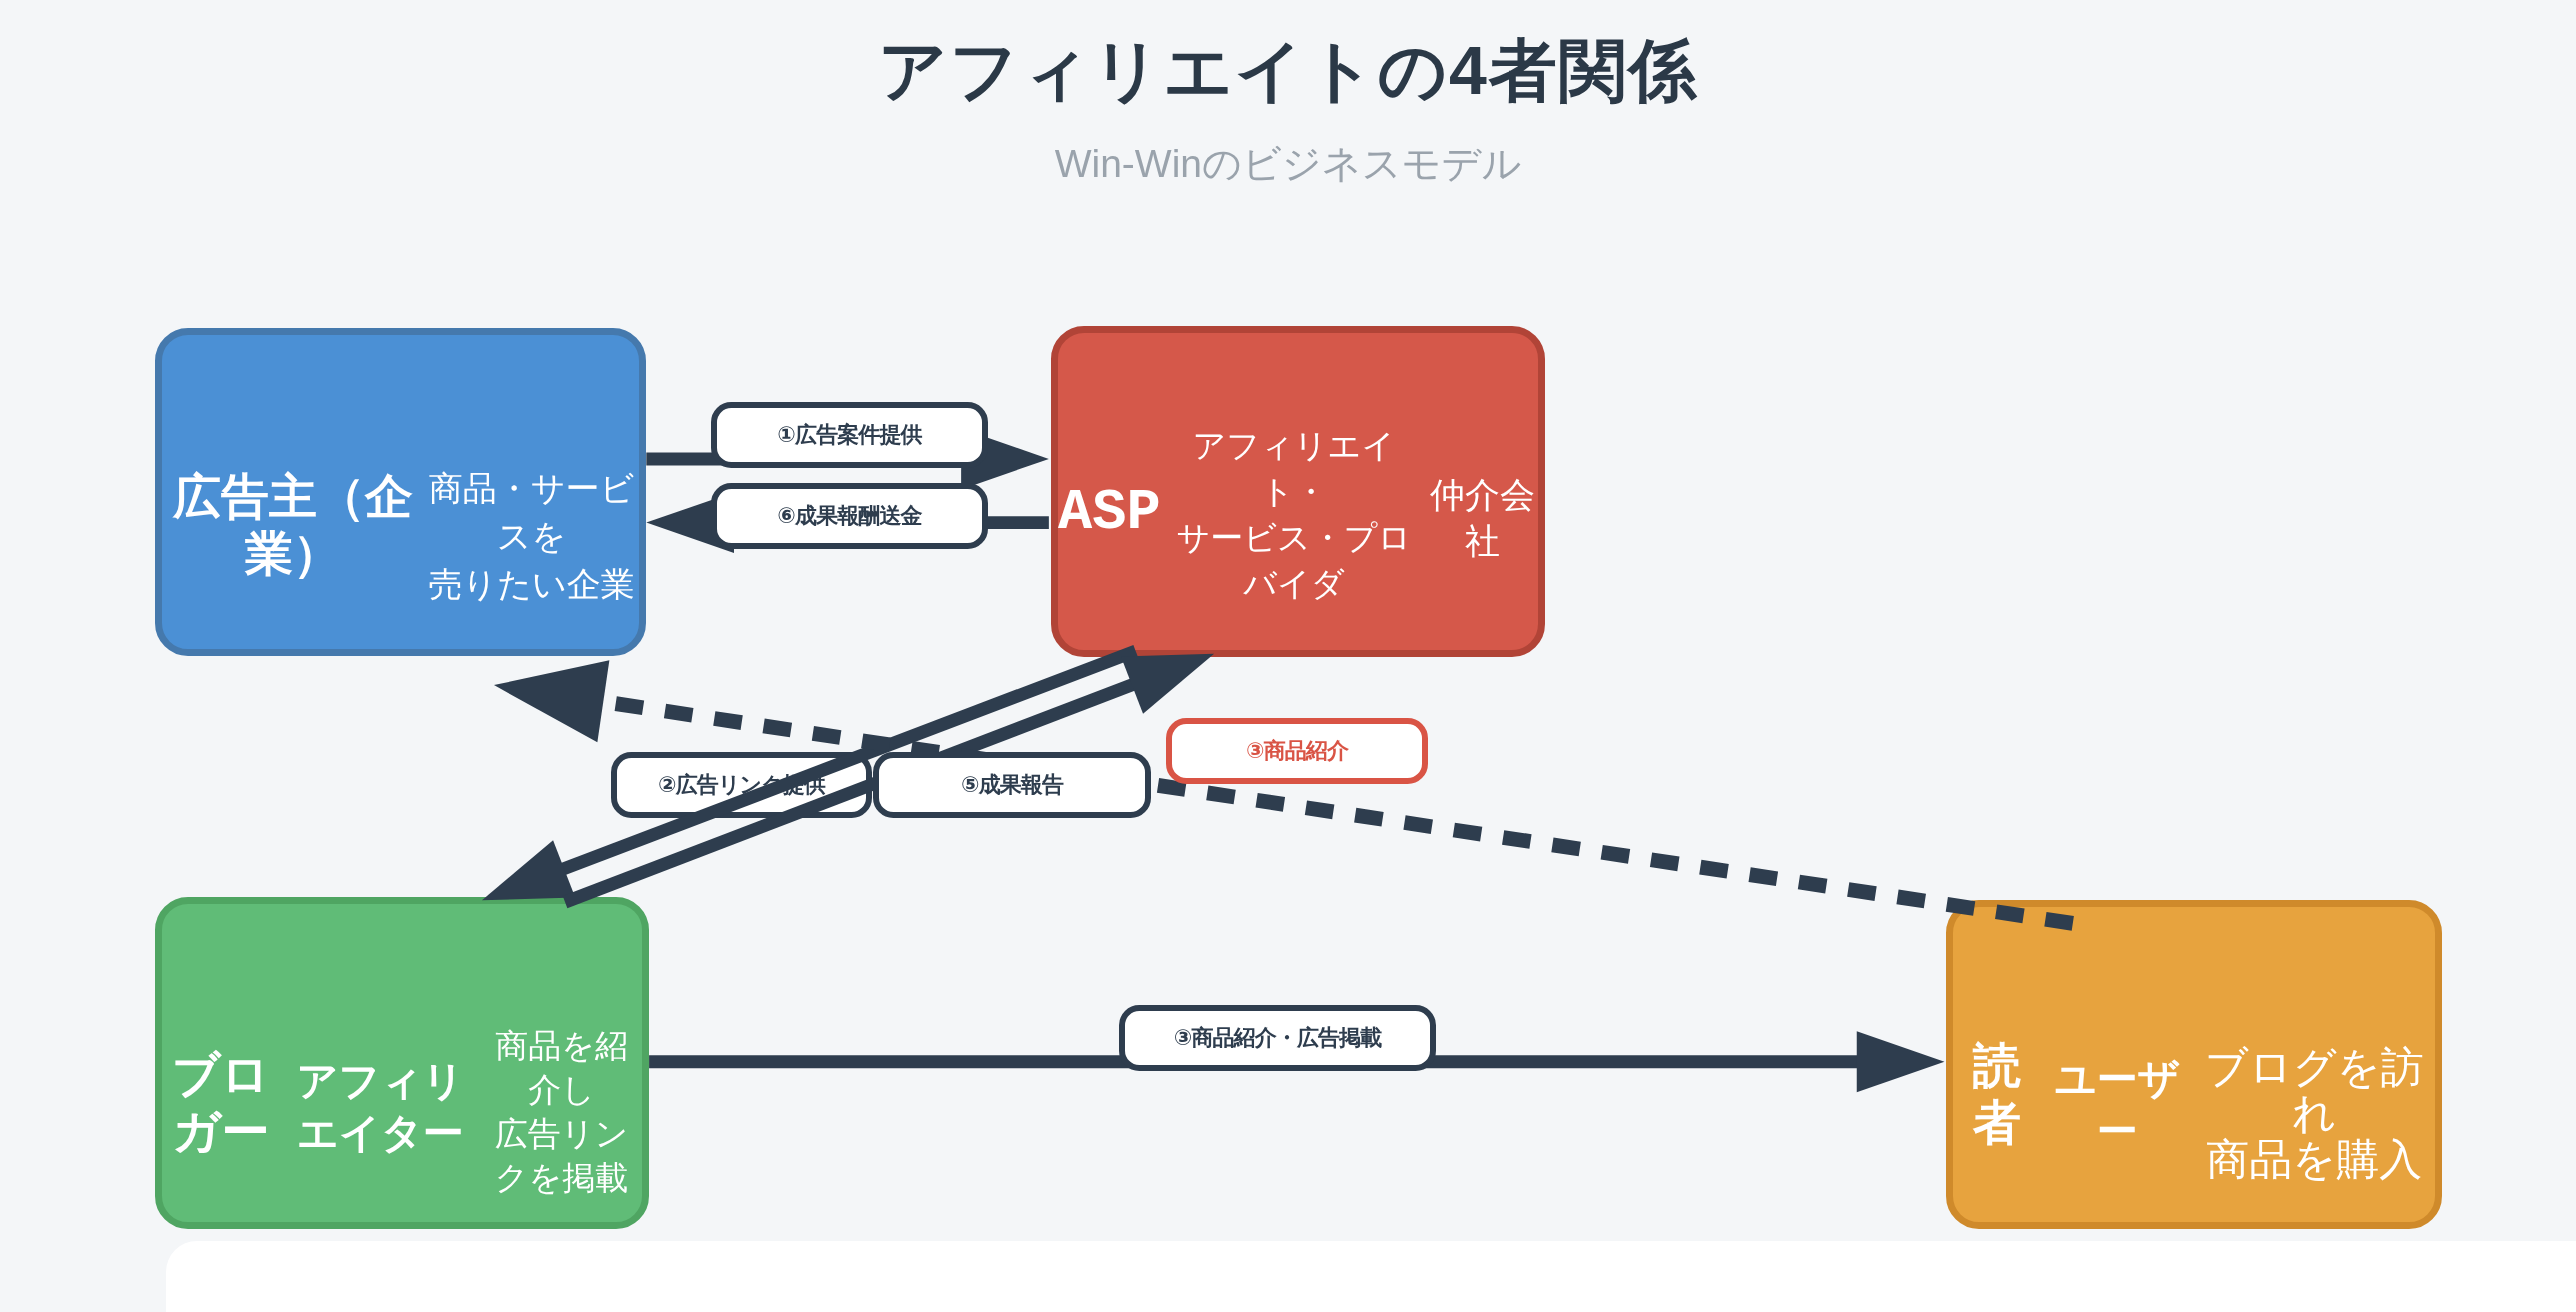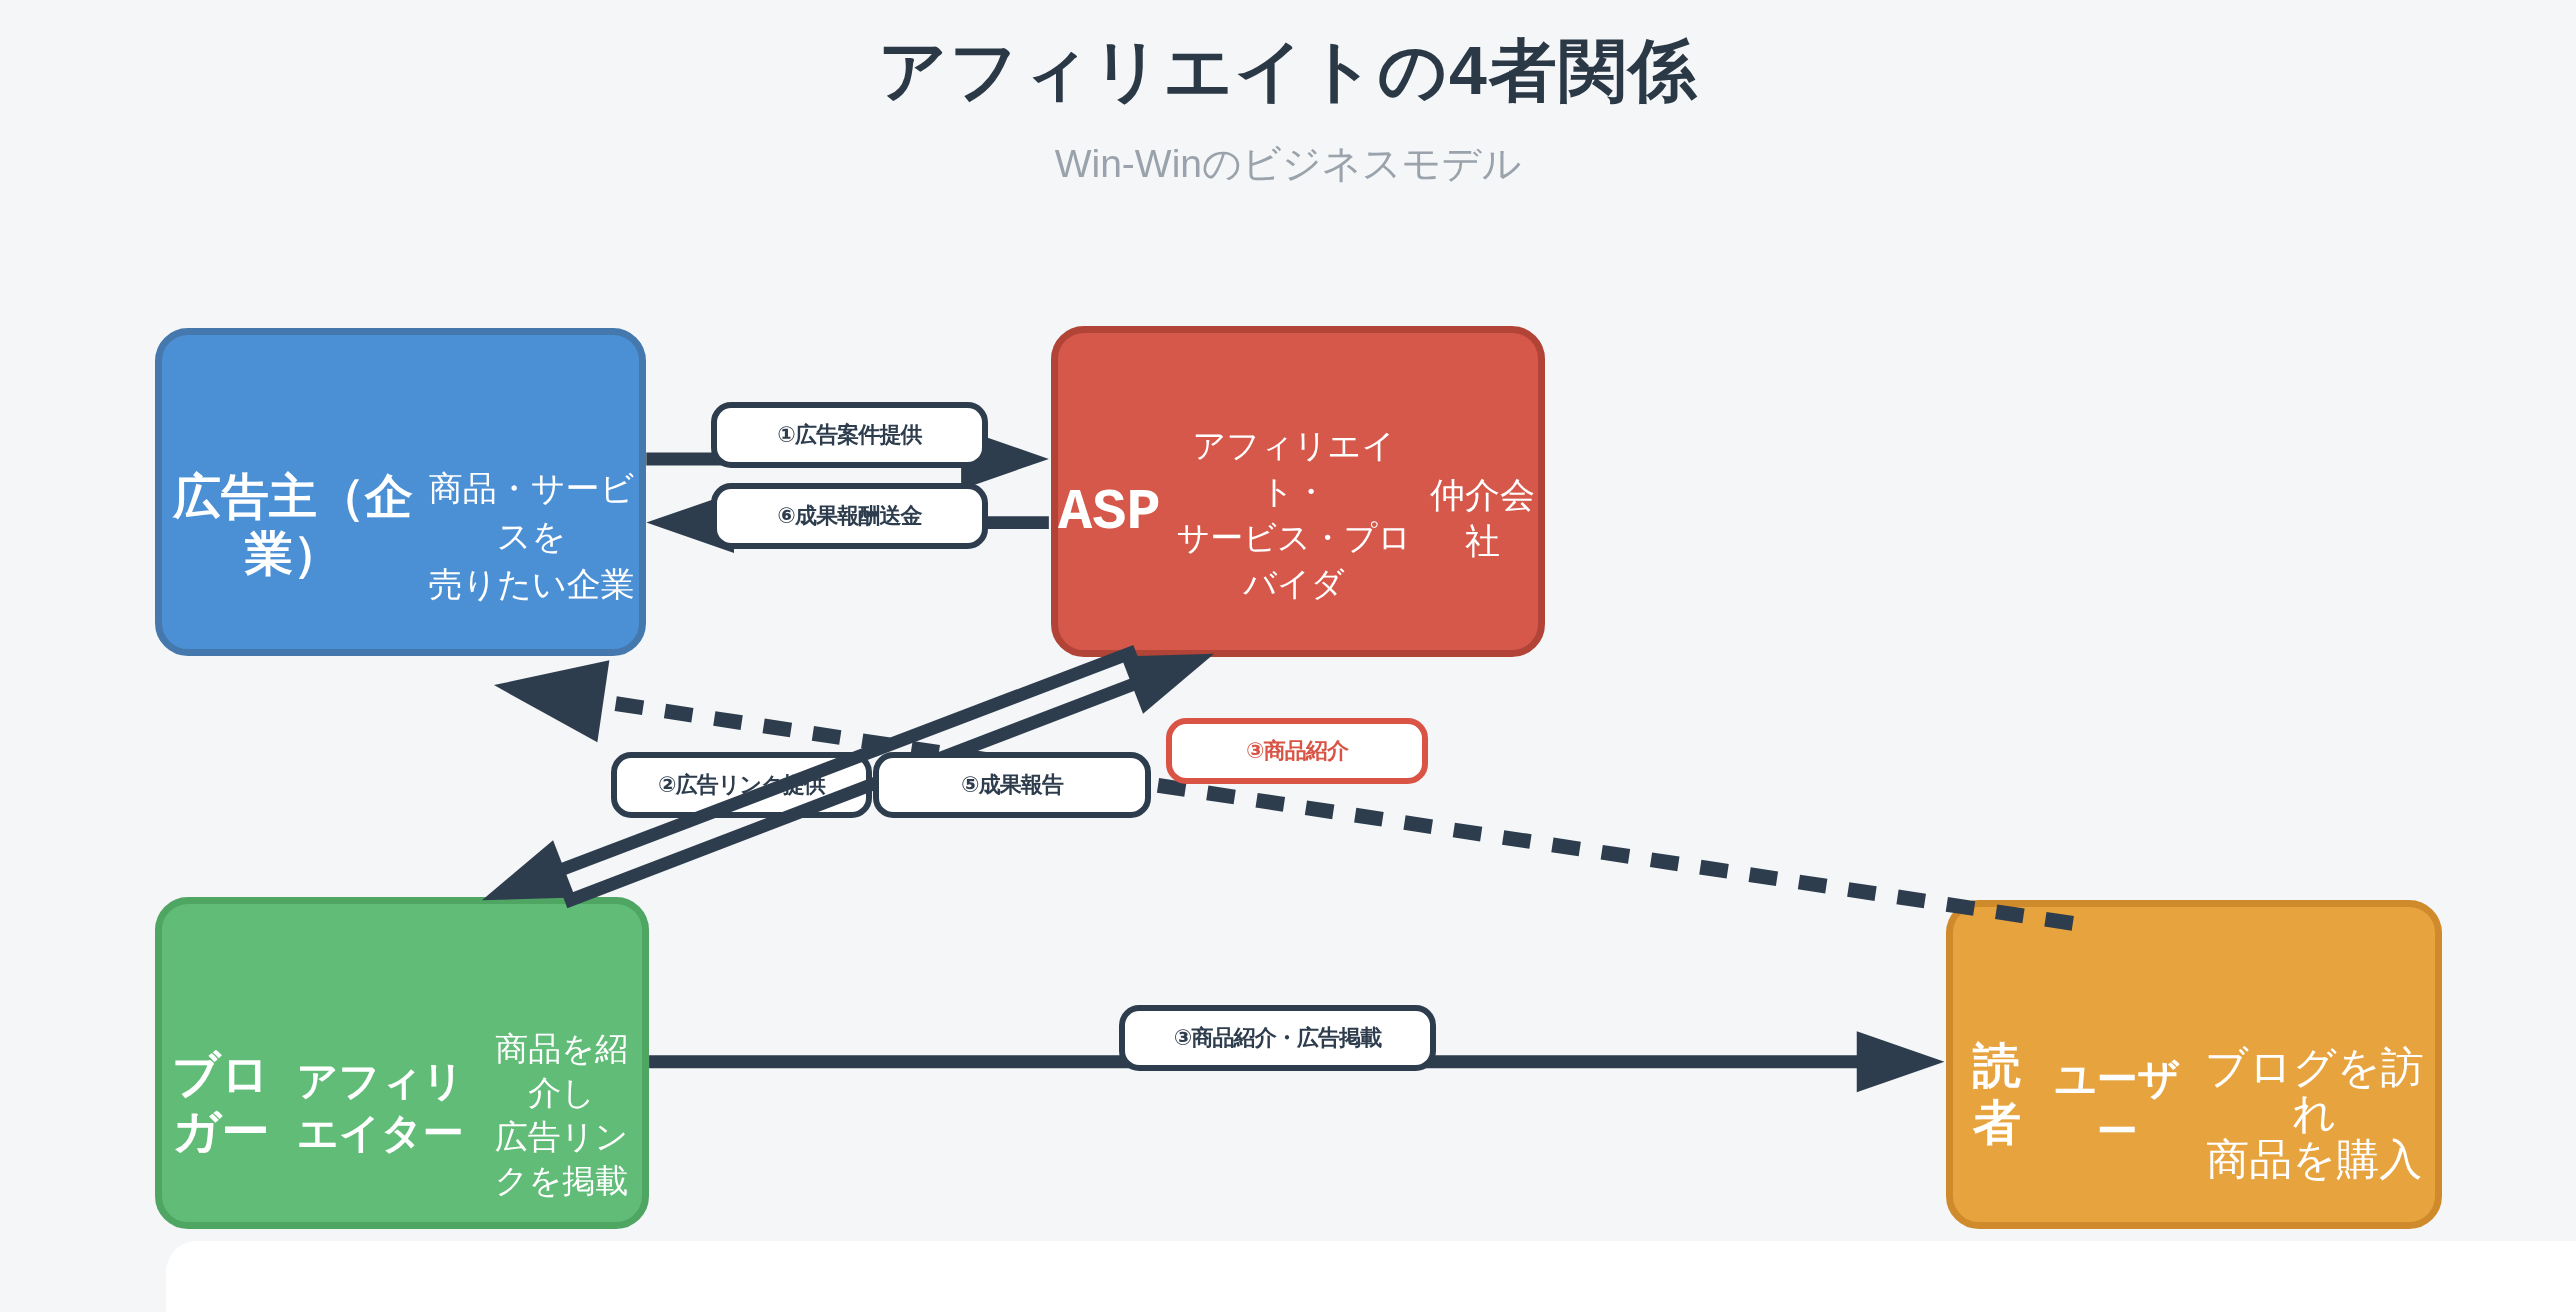--- a/index.html
+++ b/index.html
@@ -60,21 +60,21 @@
   }
   .node-asp .node-title{font-size:57px;line-height:66px;}
   .node-asp .node-body{margin-top:11px;font-size:33px;line-height:46px;}
   .node-asp .node-note{margin-top:16.6px;font-size:35px;line-height:46px;}
   .node-blogger{
     left:155px;top:897px;width:494px;height:332px;
     background:var(--green-fill);border-color:var(--green-border);
     padding-top:80px;
   }
   .node-blogger .node-subtitle{margin-top:7.4px;}
-  .node-blogger .node-body{margin-top:24px;font-size:33px;line-height:44px;}
+  .node-blogger .node-body{margin-top:24px;font-size:33px;line-height:44px;font-family:Liberation Mono, monospace;}
   .node-reader{
     left:1946px;top:900px;width:496px;height:329px;
     background:var(--orange-fill);border-color:var(--orange-border);
     padding-top:59px;
   }
   .node-reader .node-subtitle{margin-top:22px;}
   .node-reader .node-body{margin-top:37px;font-size:43px;line-height:46px;}
   
   .arrows-svg{
     position:absolute;left:0;top:0;width:2576px;height:1313px;

